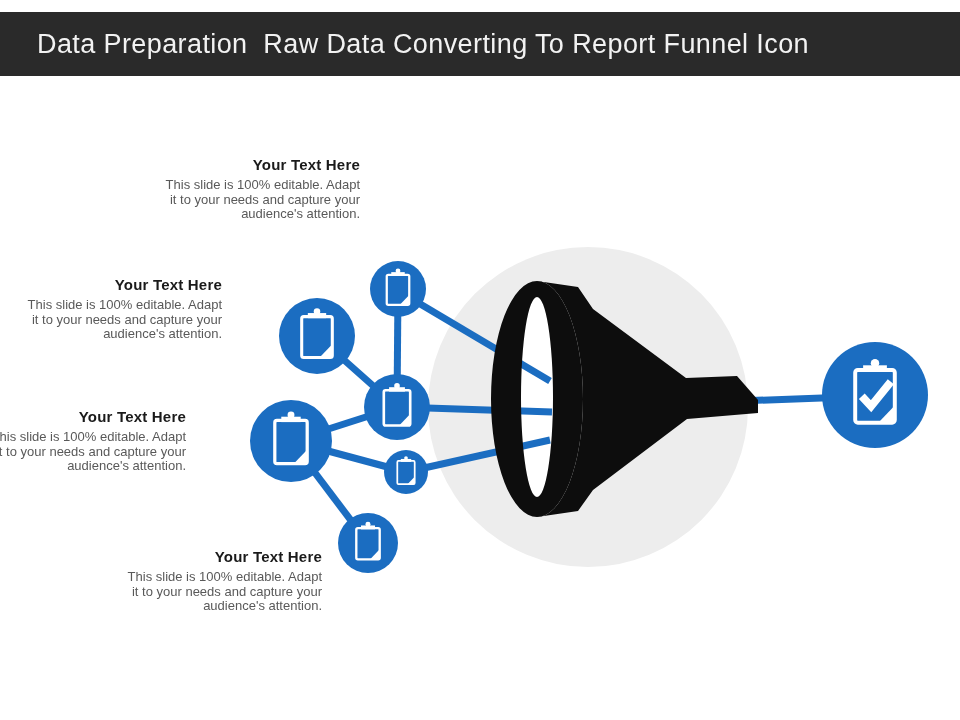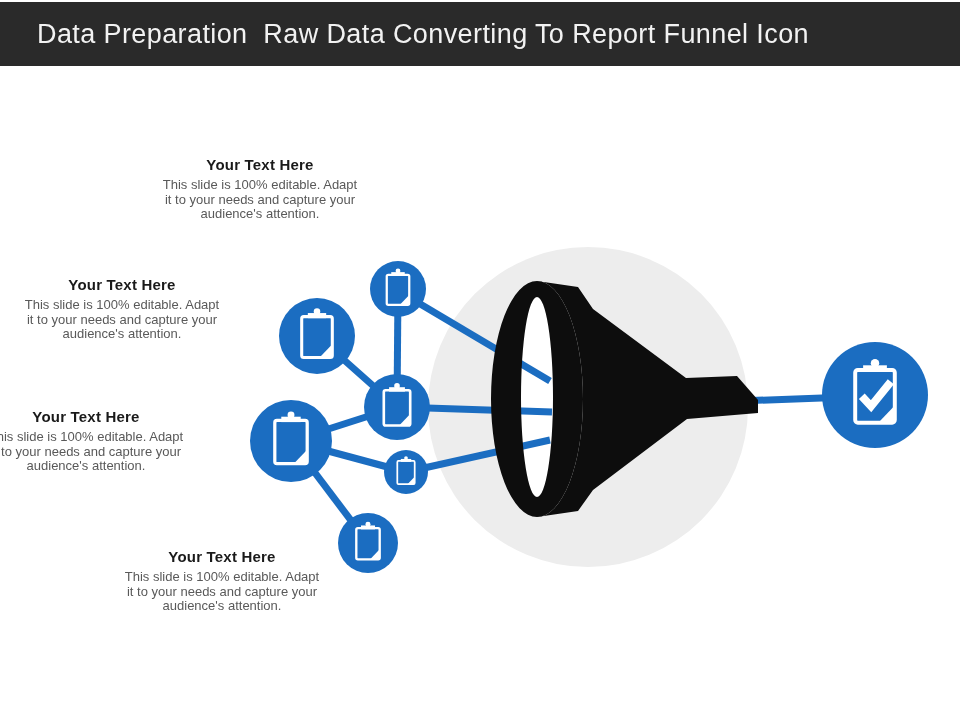--- a/index.html
+++ b/index.html
@@ -9,28 +9,28 @@
     --header-bg:#2a2a2a;
     --header-text:#f2f2f2;
     --heading-text:#1a1a1a;
     --body-text:#595959;
   }
   *{box-sizing:border-box;margin:0;padding:0}
   html,body{width:960px;height:720px;overflow:hidden;background:#fff;
     font-family:"Liberation Sans","DejaVu Sans",sans-serif}
   .stage{position:relative;width:960px;height:720px;background:#fff}
 
-  .header{position:absolute;left:0;top:2px;width:960px;height:64px;
+  .header{position:absolute;left:0;top:12px;width:960px;height:64px;
     background:var(--header-bg);display:flex;align-items:center}
   .header .title{color:var(--header-text);font-size:27px;font-weight:400;
     letter-spacing:.4px;padding-left:37px;white-space:pre}
 
   .graphic{position:absolute;left:0;top:0;width:960px;height:720px}
 
-  .tblock{position:absolute;width:200px;text-align:center}
+  .tblock{position:absolute;width:200px;text-align:right}
   .tblock h3{font-size:15px;font-weight:bold;color:var(--heading-text);
     margin:0 0 5px;letter-spacing:.2px}
   .tblock p{font-size:13px;color:var(--body-text);
     line-height:14.6px}
   .b1{right:600px;top:156px}
   .b2{right:738px;top:276px}
   .b3{right:774px;top:408px}
   .b4{right:638px;top:548px}
 
   .line{stroke:var(--accent);stroke-width:7;fill:none}

